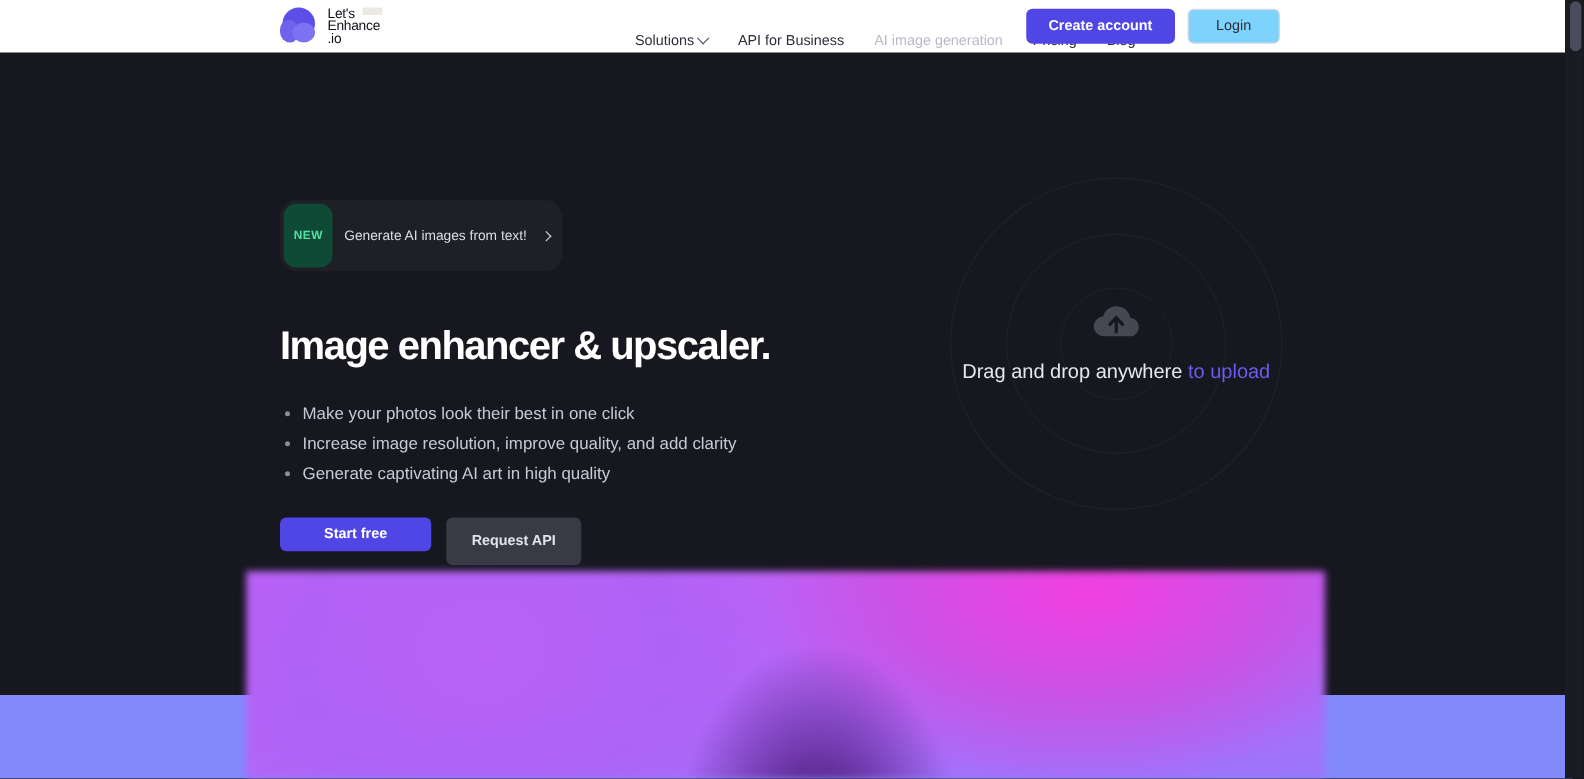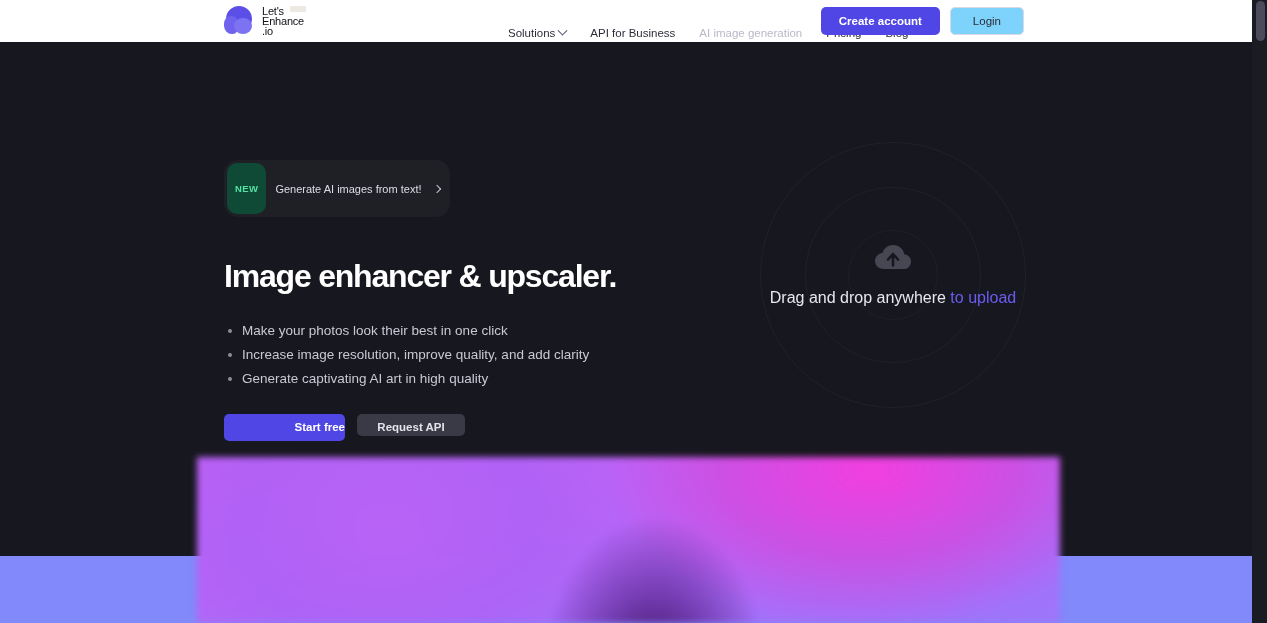--- a/index.html
+++ b/index.html
@@ -143,27 +143,27 @@
   }
   .hero-list li::before {
     content: ""; position: absolute; left: 4px; top: 8px;
     width: 4px; height: 4px; border-radius: 50%; background: #8c8c9e;
   }
 
   .cta-row { margin-top: 26px; display: flex; gap: 12px; }
   .btn-start {
     background: #4f46e5; color: #fff;
     font-size: 11.5px; font-weight: bold;
-    width: 121px; height: 27px; line-height: 27px; text-align: right;
+    width: 121px; height: 27px; line-height: 27px; text-align: center;
     border-radius: 5px; border: none; cursor: pointer;
   }
   .btn-api {
     background: #3a3a46; color: #e3e3ec;
     font-size: 11.5px; font-weight: bold;
-    width: 108px; height: 22px; line-height: 27px; text-align: center;
+    width: 108px; height: 38px; line-height: 27px; text-align: center;
     border-radius: 5px; border: none; cursor: pointer;
   }
 
   
   .lower-band {
     position: absolute; left: 0; top: 556px; width: 1258px; height: 67px;
     background: #8289fb; z-index: 5;
   }
   .gradient-image {
     position: absolute; left: 197px; top: 457px; width: 863px; height: 166px;

